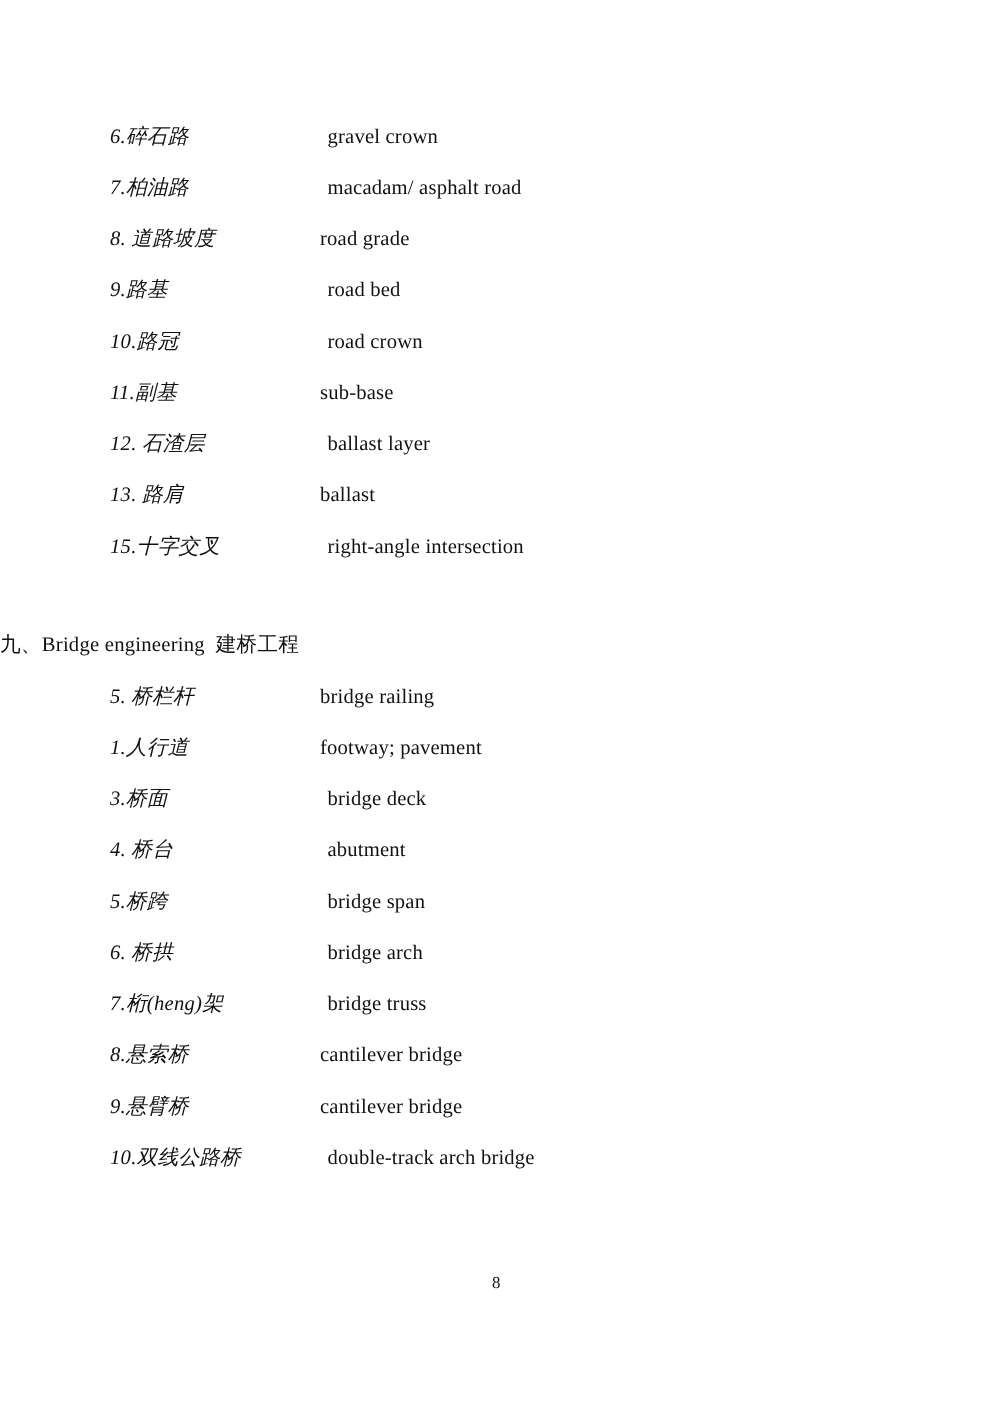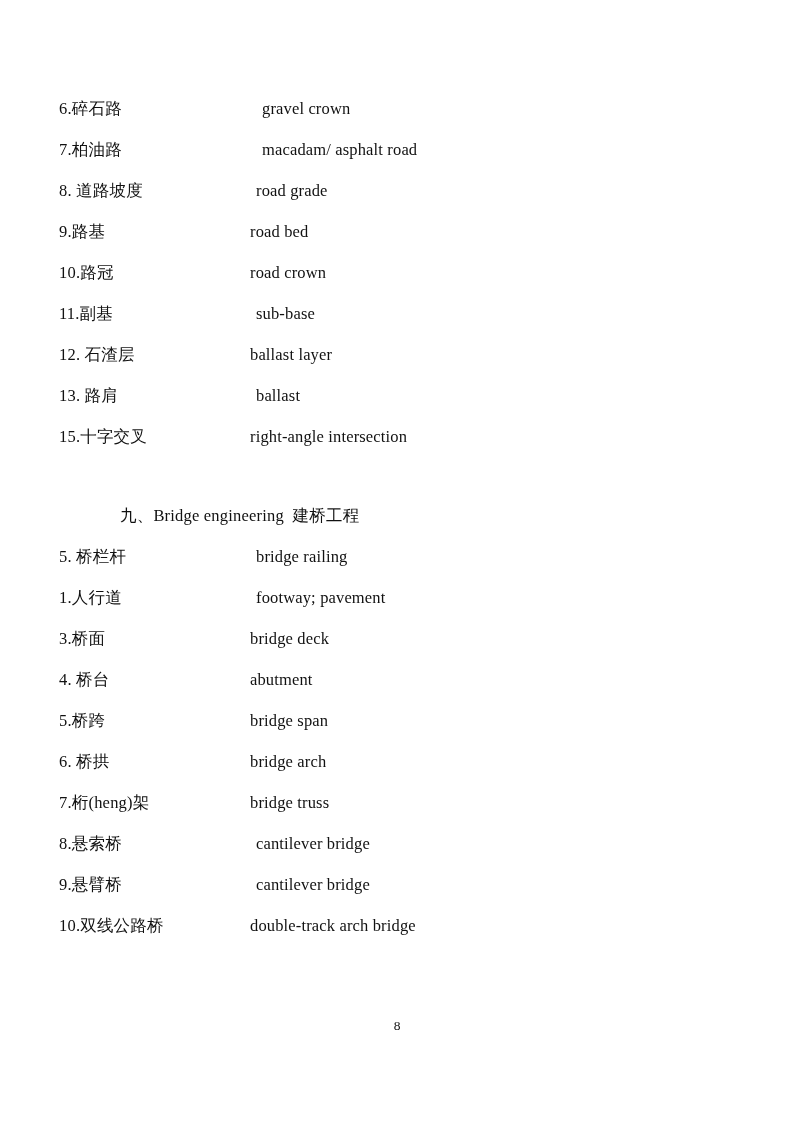--- a/index.html
+++ b/index.html
@@ -33,41 +33,41 @@
   .entry {
     display: block;
     height: 41px;
     line-height: 41px;
     white-space: nowrap;
     font-size: 16.5px;
   }
   .entry .term {
     display: inline-block;
     width: 250px;
-    padding-left: 59px;
+    padding-left: 88px;
     box-sizing: border-box;
     vertical-align: baseline;
     letter-spacing: 0.2px;
+    font-style: italic;
   }
   .entry .gloss {
     display: inline-block;
     vertical-align: baseline;
     letter-spacing: 0.15px;
   }
   
-  .entry.ind-0  .gloss { margin-left: 0px; }
+  .entry.ind-0  .gloss { margin-left: 12px; }
   .entry.ind-1  .gloss { margin-left: 6px; }
   .entry.ind-2  .gloss { margin-left: 12px; }
 
   
   .section-head {
     display: block;
     height: 41px;
     line-height: 41px;
-    padding-left: 120px;
     white-space: nowrap;
     font-size: 16.5px;
     letter-spacing: 0.2px;
   }
   .section-head .sec-num { }
   .section-head .sec-en  { }
   .section-head .sec-cn  { }
 
   .spacer {
     display: block;

